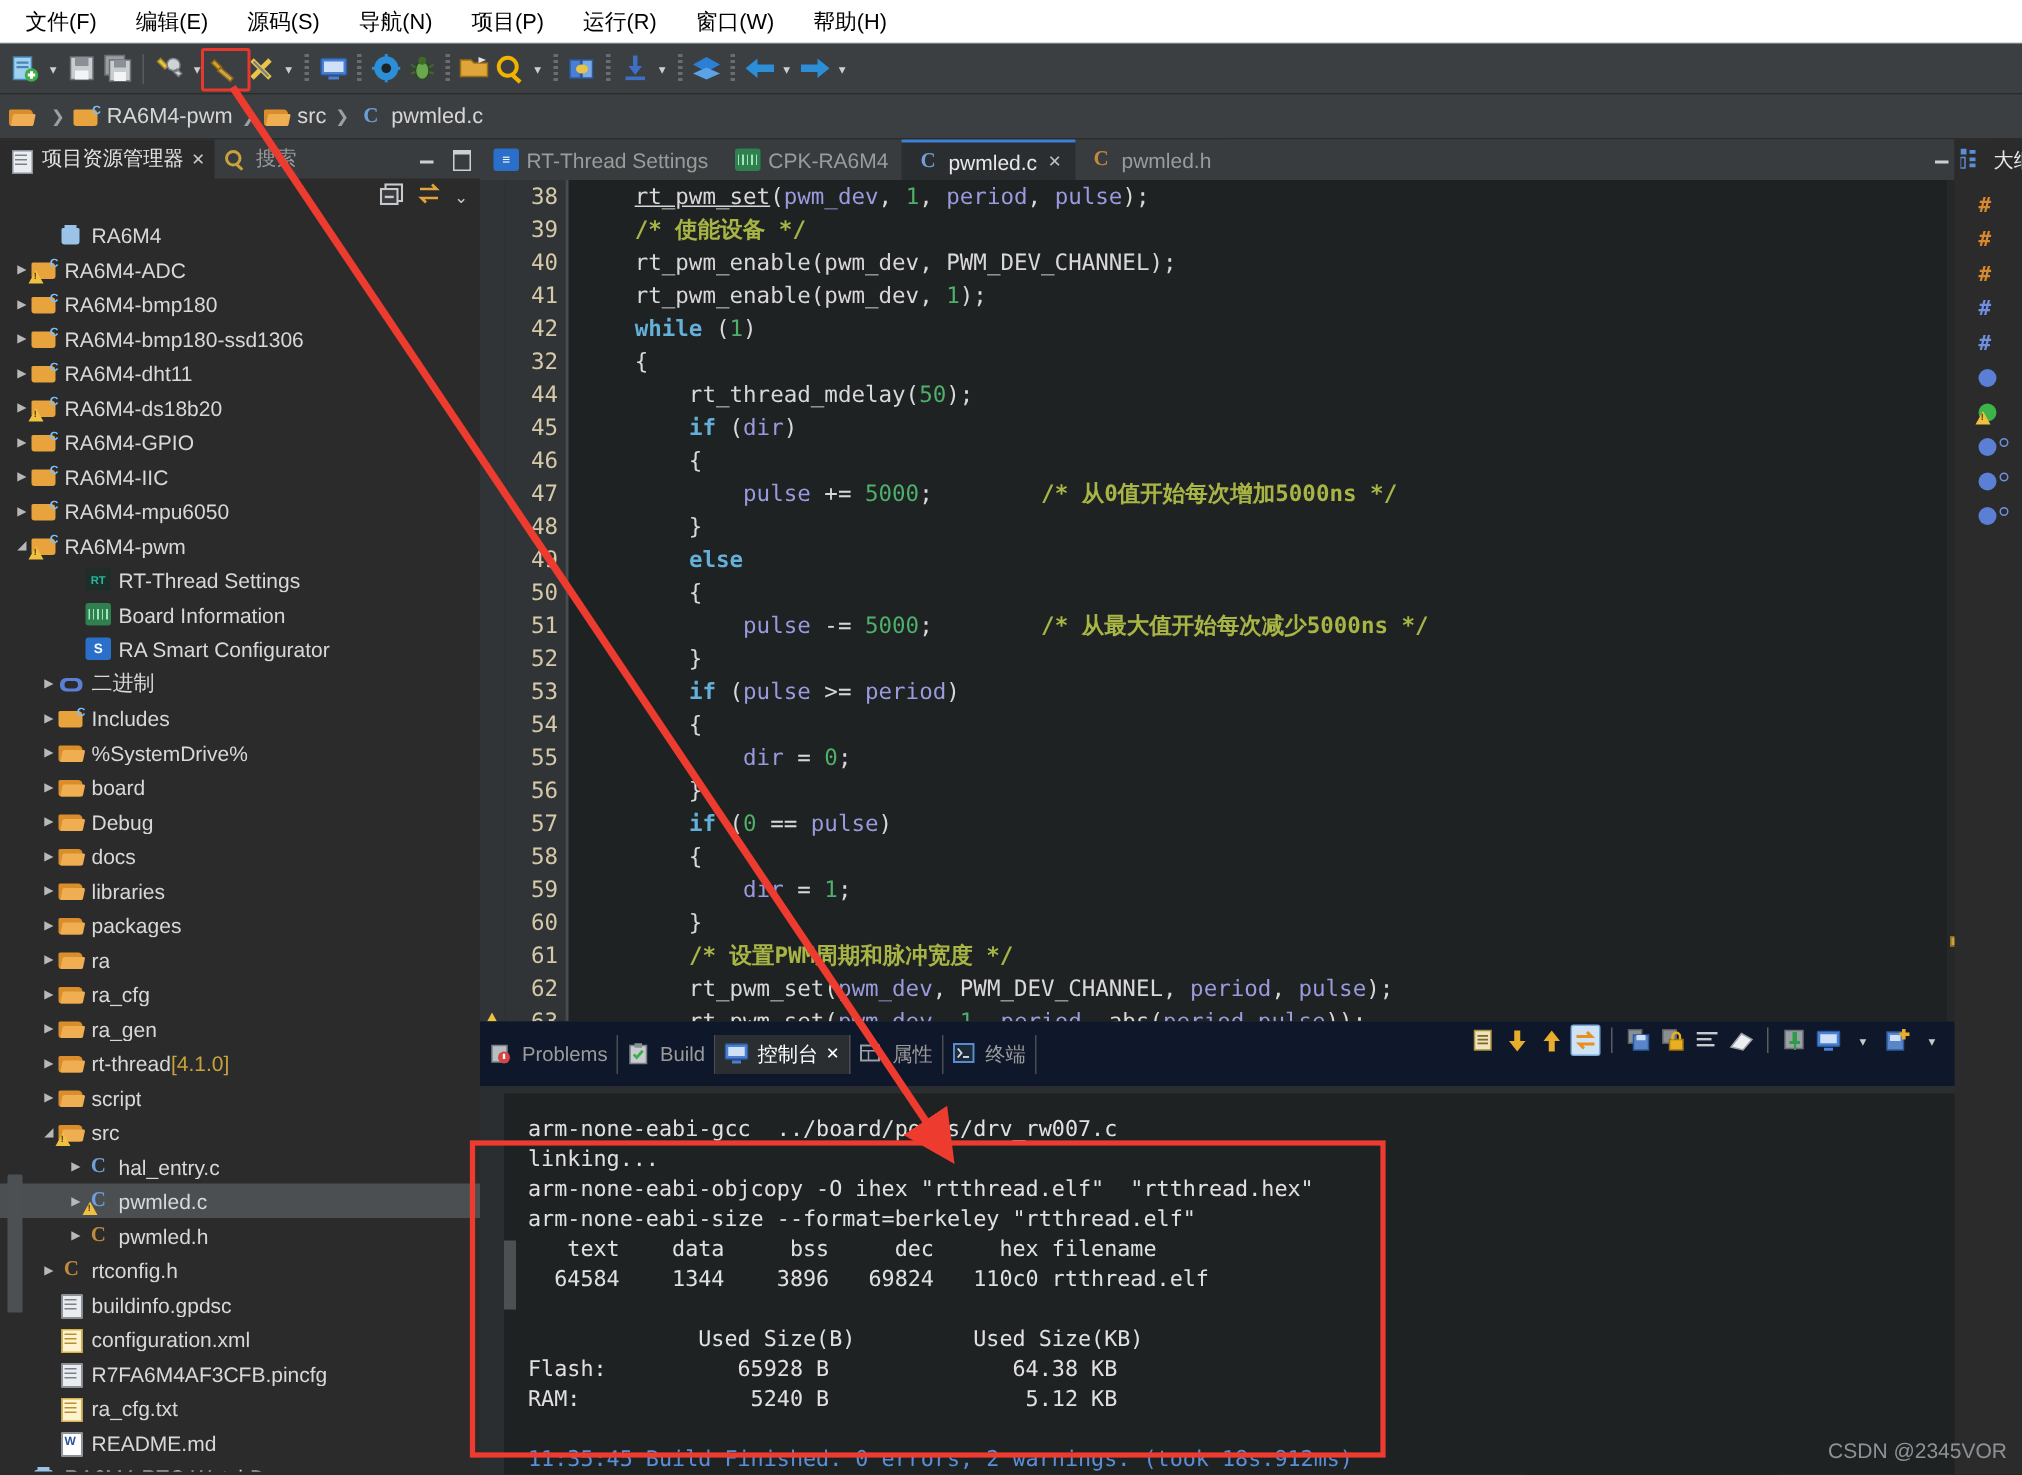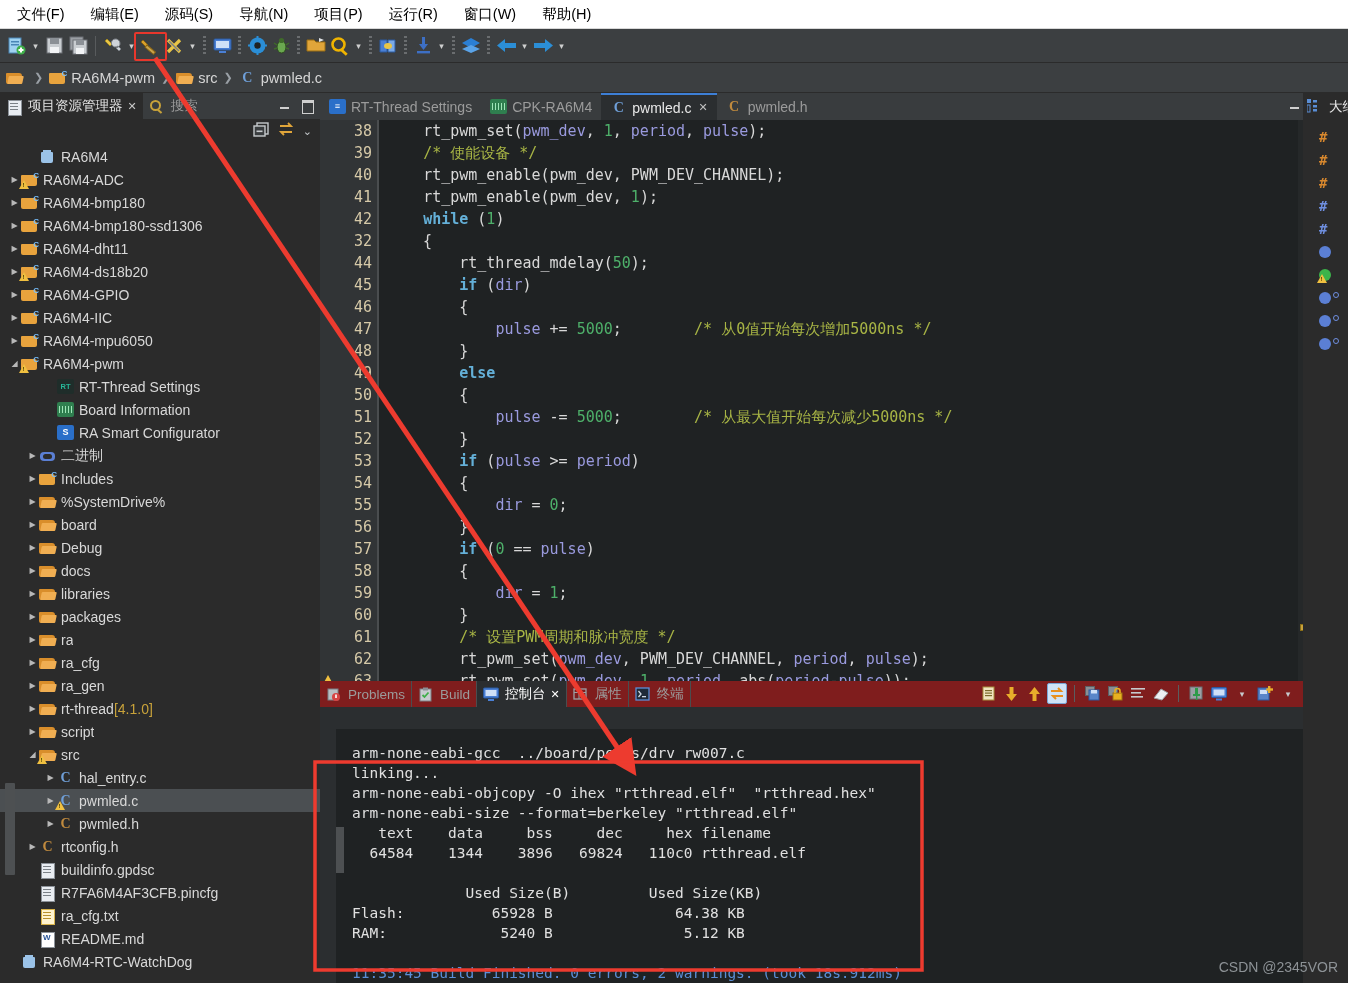--- a/index.html
+++ b/index.html
@@ -131,37 +131,37 @@
   #code { position:absolute; left:0; top:27px; width:1008px; height:561px;
           background:#1f2223; overflow:hidden; display:flex; }
   #gutter-annot { width:17px; background:#313436; position:relative; }
   #gutter-num { width:40px; background:#313436; text-align:right; padding-right:5px;
                 color:#d6c9a8; font-family:"DejaVu Sans Mono", monospace; font-size:15px; }
   #gutter-sep { width:2px; background:#4a4d4f; }
   #codetext { flex:1; font-family:"DejaVu Sans Mono", monospace; font-size:15px;
               padding-left:8px; white-space:pre; color:#d8d8d8; }
   .ln { height:22px; line-height:22px; }
   .kw { color:#64b0d8; font-weight:bold; }
-  .cm { color:#a8b545; }
+  .cm { color:#a8b545;font-weight:bold; }
   .num { color:#4eb06a; }
   .id { color:#d8d8d8; }
   .var { color:#9a9ade; }
-  .fn { color:#d8d8d8; }
+  .fn { color:#d8d8d8;text-decoration:underline; }
   #ed-ruler { position:absolute; right:16px; top:27px; width:14px; height:561px;
               background:#252829; }
   #ed-vscroll { position:absolute; right:0; top:27px; width:16px; height:561px;
                 background:#1f2223; }
   #ed-vscroll .thumb { position:absolute; left:3px; top:0; width:9px; height:505px;
                        background:#4a4d4f; border-radius:1px; }
   .rulermark { position:absolute; left:2px; width:10px; height:7px;
                background:#c8a23a; border:1px solid #8a6e18; }
   
   #bottom { position:absolute; left:320px; top:681px; width:1028px; height:302px;
             background:#2b2e30; }
-  #bp-tabs { height:26px; background:#7f1d1d; display:flex; align-items:center;
+  #bp-tabs { height:43px; background:#0f172a; display:flex; align-items:center;
              position:relative; }
   #bp-tabs .btab { display:flex; align-items:center; height:26px; padding:0 6px;
                    font-size:13.5px; color:#9b9b9b; border-right:1px solid #4a4d4f; }
   #bp-tabs .btab.active { background:#2b2e30; color:#ffffff; }
   #bp-tabs .xbtn { margin-left:5px; font-size:11px; }
   #bp-tools { position:absolute; right:4px; top:2px; display:flex; align-items:center; gap:3px; }
   #bp-tools .bt { width:20px; height:21px; display:flex; align-items:center;
                   justify-content:center; font-size:13px; position:relative; }
   #bp-tools .bt.on { background:#cfe3f7; border:1px solid #7aa7d6; border-radius:2px; }
   #bp-tools .sep { width:1px; height:17px; background:#5a5d5f; margin:0 4px; }
@@ -657,20 +657,28 @@
         <span class="arrow"></span>
         <span style="position:relative;display:inline-flex;align-items:center;">
           <span class="ic ic-doc"></span>
         </span>
         <span class="lbl">buildinfo.gpdsc</span>
       </div>
       <div class="row">
         <span style="width:26px;flex:0 0 26px"></span>
         <span class="arrow"></span>
         <span style="position:relative;display:inline-flex;align-items:center;">
+          <span class="ic ic-xml"></span>
+        </span>
+        <span class="lbl">configuration.xml</span>
+      </div>
+      <div class="row">
+        <span style="width:26px;flex:0 0 26px"></span>
+        <span class="arrow"></span>
+        <span style="position:relative;display:inline-flex;align-items:center;">
           <span class="ic ic-doc"></span>
         </span>
         <span class="lbl">R7FA6M4AF3CFB.pincfg</span>
       </div>
       <div class="row">
         <span style="width:26px;flex:0 0 26px"></span>
         <span class="arrow"></span>
         <span style="position:relative;display:inline-flex;align-items:center;">
           <span class="ic ic-xml"></span>
         </span>

